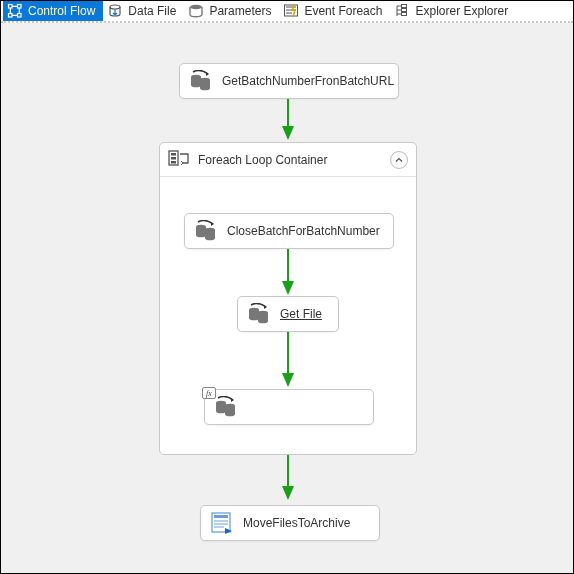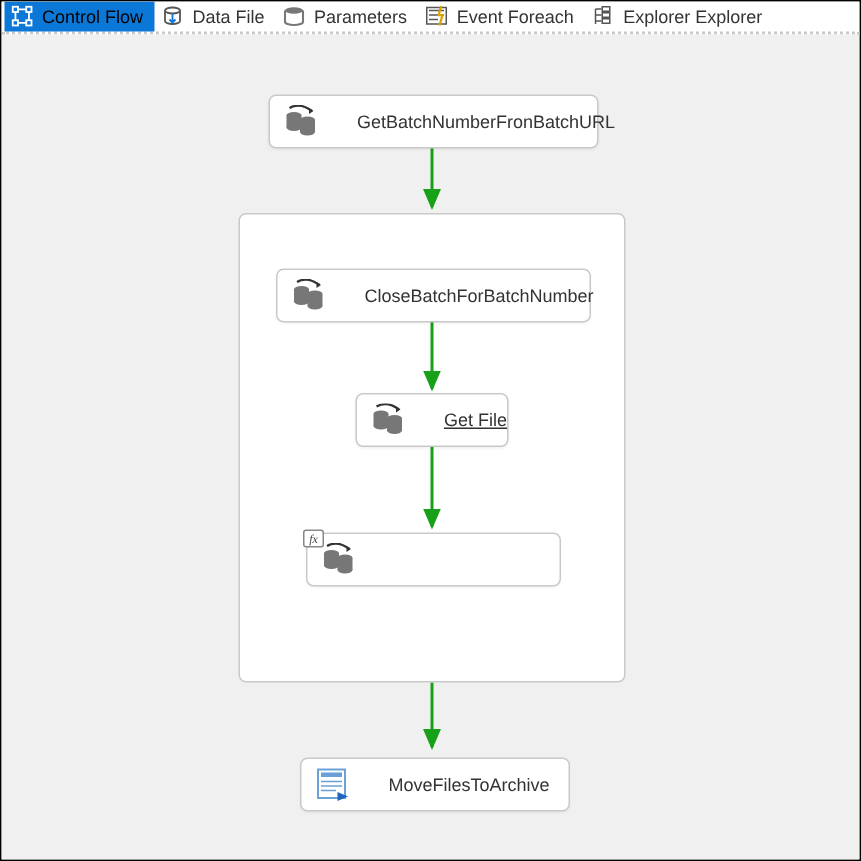--- a/index.html
+++ b/index.html
@@ -27,38 +27,38 @@
     display: flex;
     align-items: center;
     height: 20px;
     padding: 0 8px 0 4px;
     gap: 5px;
     cursor: pointer;
     white-space: nowrap;
   }
   .tab.active {
     background: #0b78d7;
-    color: #000000;
+    color: #fef9c3;
   }
   .tab .ticon { width: 16px; height: 16px; display:flex; align-items:center; justify-content:center; }
   .canvas {
     position: relative;
     width: 100%;
     height: calc(100% - 22px);
     background: #f0f0f0;
   }
   .node {
     position: absolute;
     background: #fff;
     border: 1px solid #c9c9c9;
     border-radius: 5px;
     display: flex;
     align-items: center;
     padding: 6px 12px 6px 8px;
-    gap: 24px;
+    gap: 8px;
     box-shadow: 0 1px 2px rgba(0,0,0,0.05);
   }
   .node .nicon { width: 26px; height: 22px; display:flex; align-items:center; justify-content:center; flex-shrink:0;}
   .node .label { white-space: nowrap; }
 
   .container-box {
     position: absolute;
     background: #fff;
     border: 1px solid #c9c9c9;
     border-radius: 5px;
@@ -185,20 +185,38 @@
             <ellipse cx="17" cy="18" rx="5" ry="2.3"></ellipse>
           </g>
           <path d="M5 2 Q12 -2 20 4" stroke="#333" stroke-width="1.5" fill="none"></path>
           <path d="M18 2 L21 4 L18 6" fill="#333"></path>
         </svg>
     </span>
     <span class="label">GetBatchNumberFronBatchURL</span>
   </div>
 
   <div class="container-box" style="left:158px; top:119px; width:258px; height:313px;">
+    <div class="container-header">
+      <span class="nicon" style="width:22px;">
+        <svg width="22" height="20" viewBox="0 0 22 20">
+            <rect x="1" y="3" width="9" height="14" fill="none" stroke="#555" stroke-width="1.3"></rect>
+            <rect x="3" y="5" width="5" height="2.5" fill="#555"></rect>
+            <rect x="3" y="9" width="5" height="2.5" fill="#555"></rect>
+            <rect x="3" y="13" width="5" height="2.5" fill="#555"></rect>
+            <path d="M12 6 H20 V15 H14" fill="none" stroke="#555" stroke-width="1.3"></path>
+            <path d="M13 13 L15 15 L13 17" fill="none" stroke="#555"></path>
+          </svg>
+      </span>
+      <span>Foreach Loop Container</span>
+      <span class="collapse-btn">
+        <svg width="8" height="8" viewBox="0 0 8 8">
+            <path d="M1 5.5 L4 2.5 L7 5.5" stroke="#555" stroke-width="1.2" fill="none"></path>
+          </svg>
+      </span>
+    </div>
     <div class="container-body" style="height:279px;">
       <svg class="arrows">
         <defs>
             <marker id="ah2" markerWidth="8" markerHeight="8" refX="6" refY="3" orient="auto">
               <path d="M0,0 L7,3 L0,6 Z" fill="#18a018"></path>
             </marker>
           </defs>
         <line x1="128" y1="58" x2="128" y2="116" stroke="#18a018" stroke-width="2" marker-end="url(#ah2)"></line>
         <line x1="128" y1="154" x2="128" y2="208" stroke="#18a018" stroke-width="2" marker-end="url(#ah2)"></line>
       </svg>

